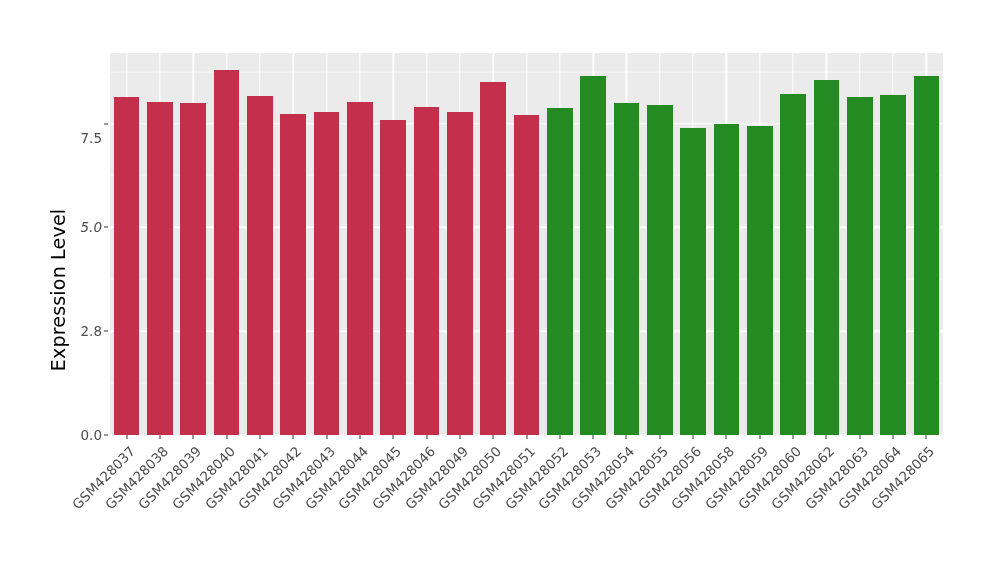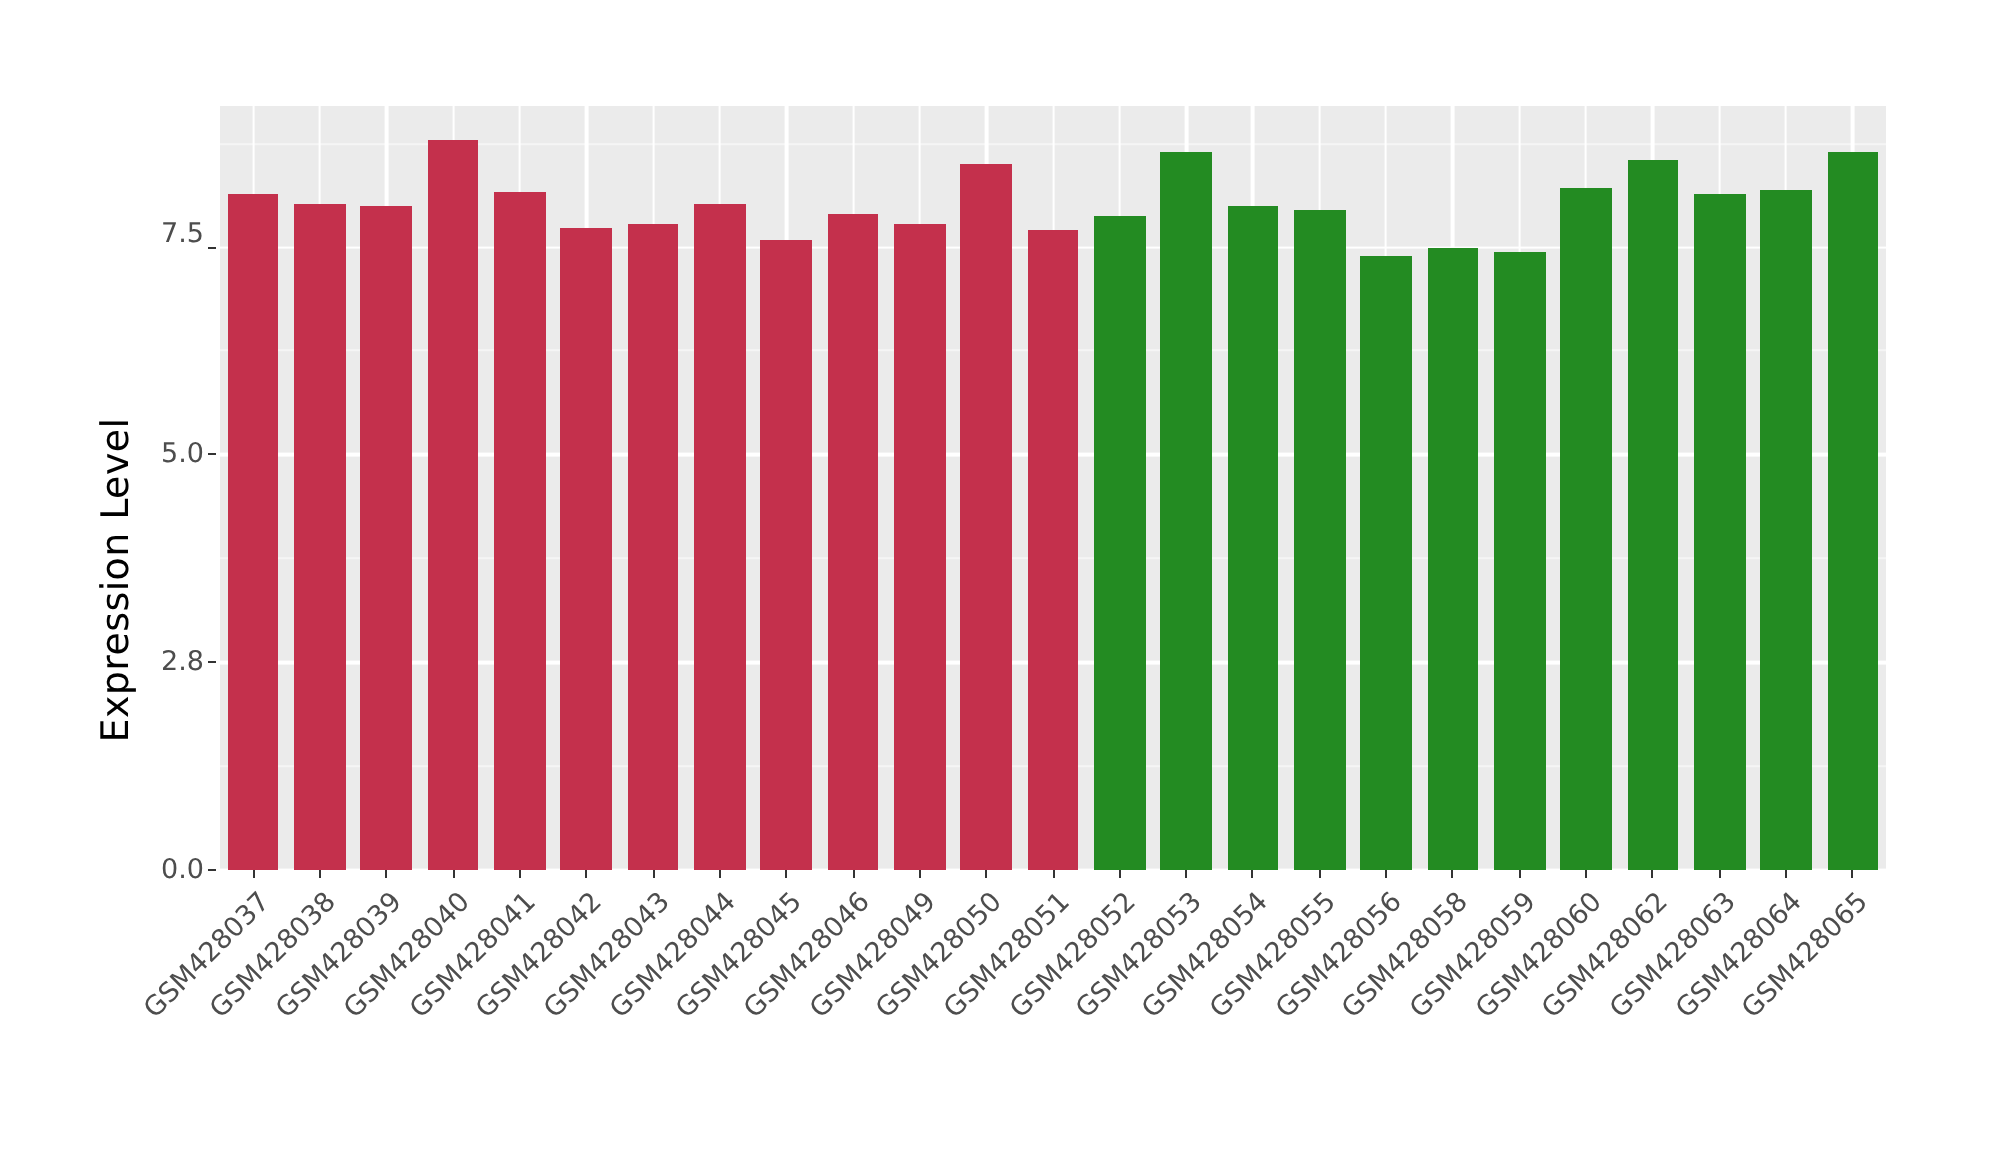--- a/index.html
+++ b/index.html
@@ -130,22 +130,22 @@
 </head>
 <body>
 
 <div id="figure">
 
   <div class="y-axis-title">Expression Level</div>
 
   <div class="y-tick-labels">
       <div class="y-tick-label" style="top: 435px;">0.0</div>
       <div class="y-tick-label" style="top: 331.196px;">2.8</div>
-      <div class="y-tick-label" style="top: 227.391px;">5.0</div>
-      <div class="y-tick-label" style="top: 117px;">7.5</div>
+      <div class="y-tick-label" style="top: 227.391px; font-style: italic;">5.0</div>
+      <div class="y-tick-label" style="top: 138px;">7.5</div>
     </div>
 
   <div class="panel">
     <div id="gridlines">
         <div class="grid-minor-h" style="top: 330.098px;"></div>
         <div class="grid-minor-h" style="top: 226.293px;"></div>
         <div class="grid-minor-h" style="top: 122.489px;"></div>
         <div class="grid-minor-h" style="top: 18.6848px;"></div>
         <div class="grid-major-h" style="top: 382px;"></div>
         <div class="grid-major-h" style="top: 278.196px;"></div>

